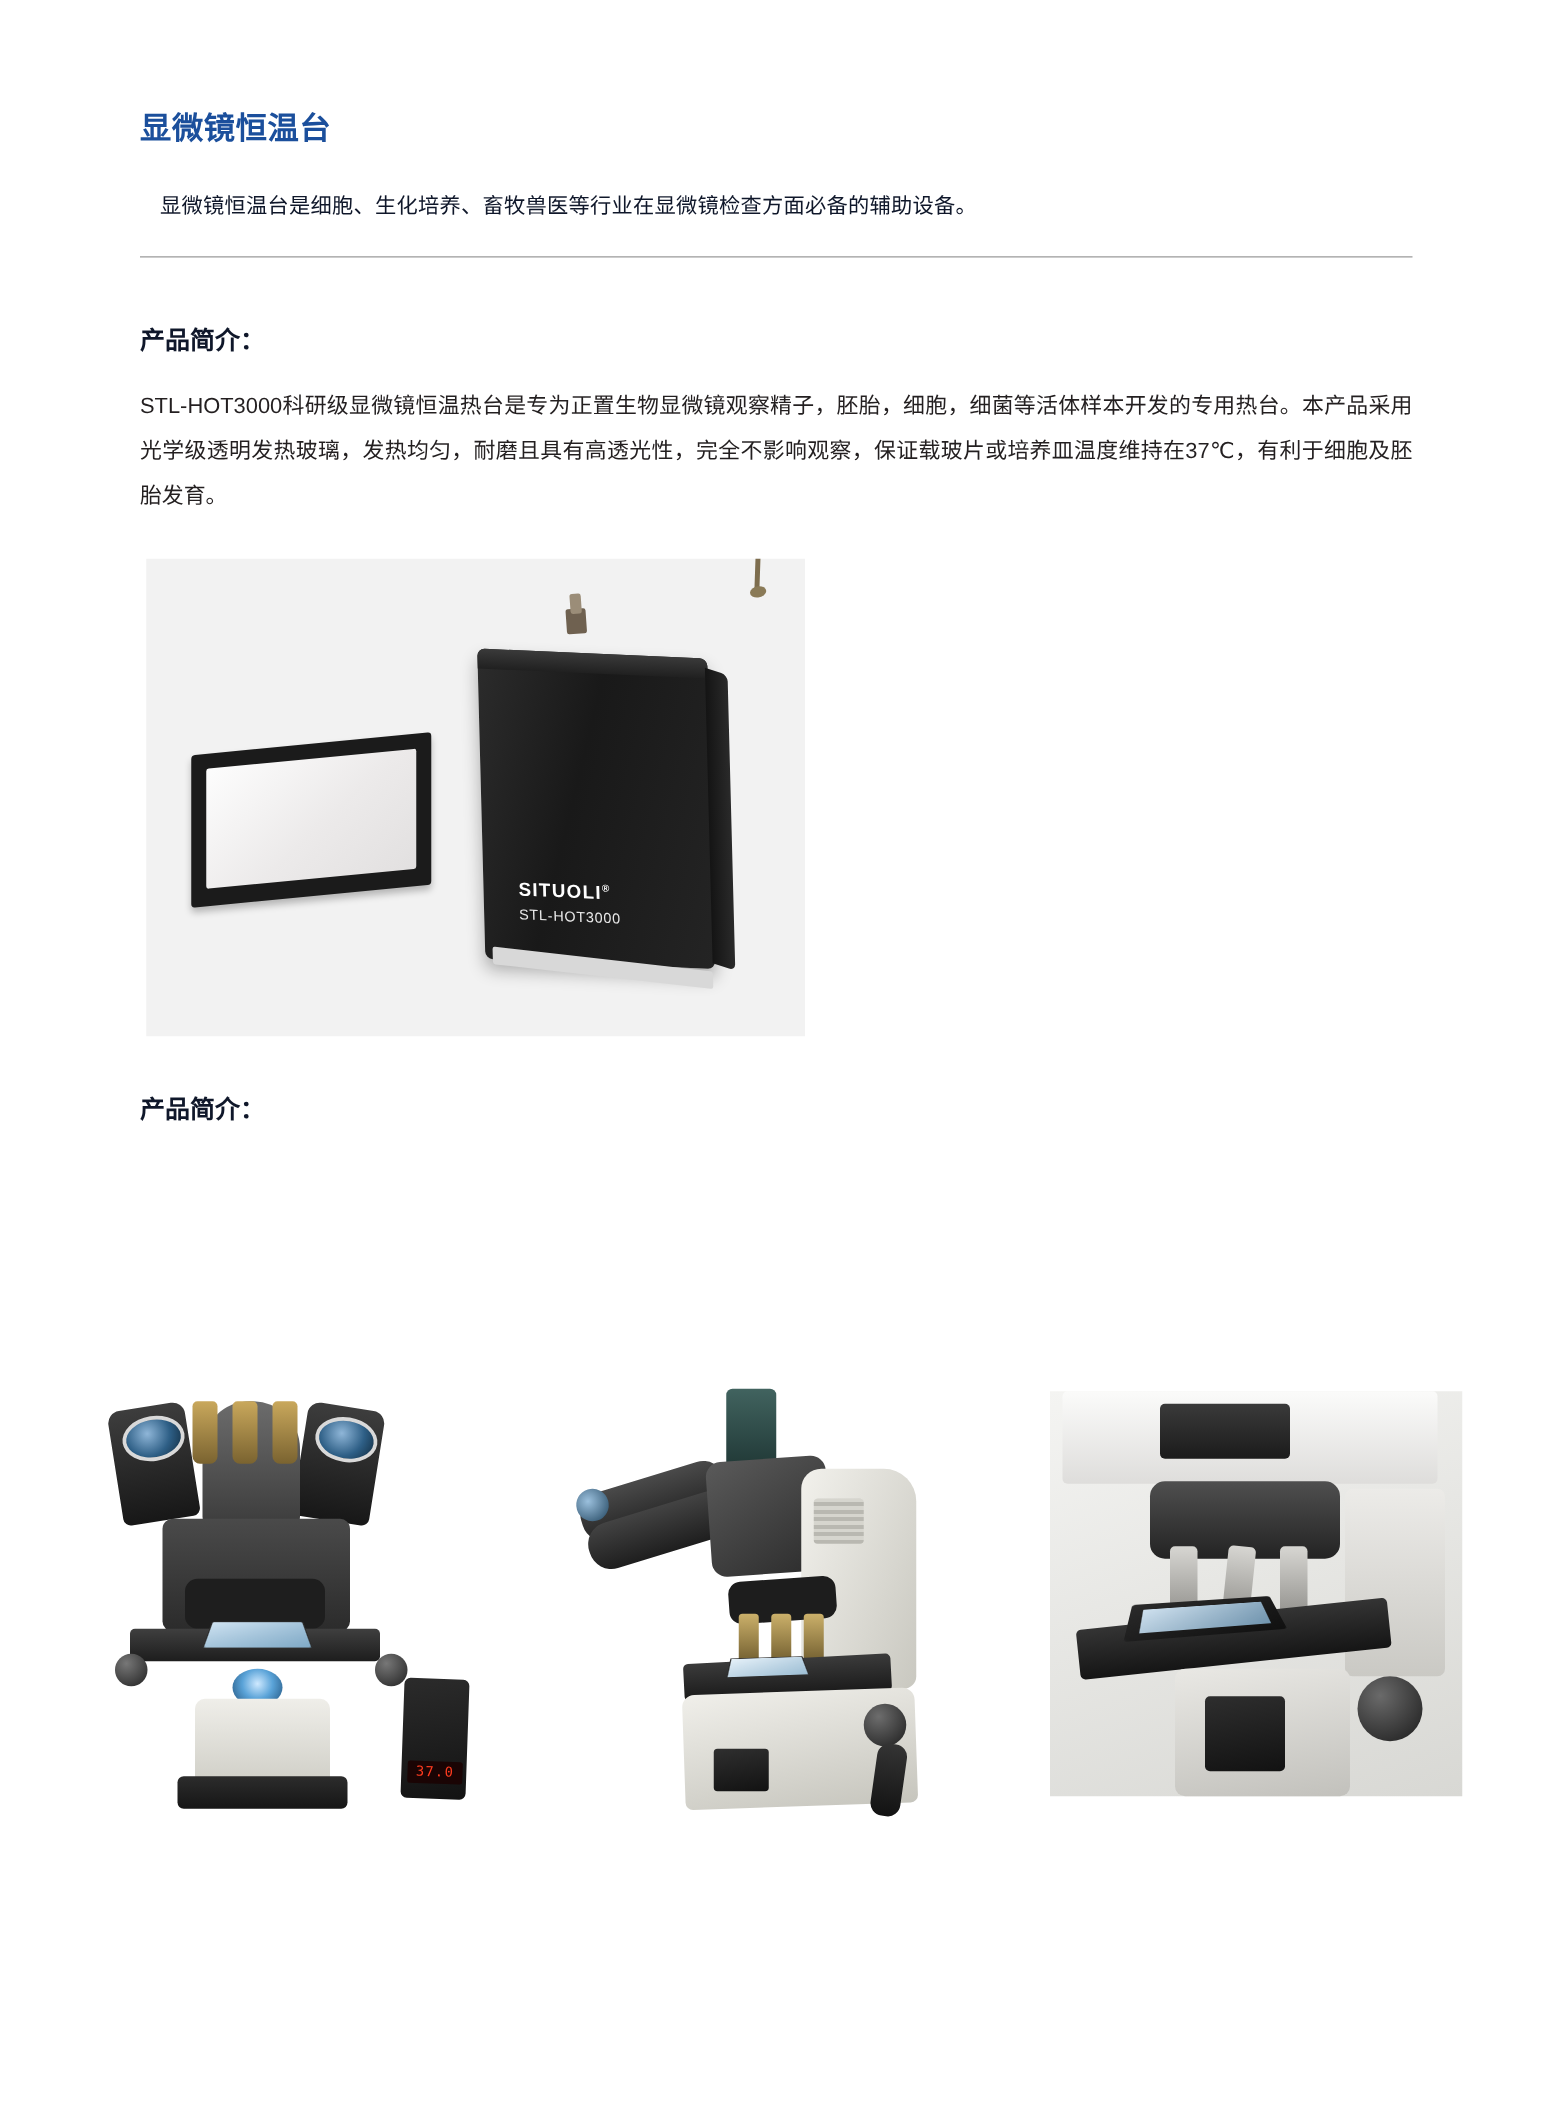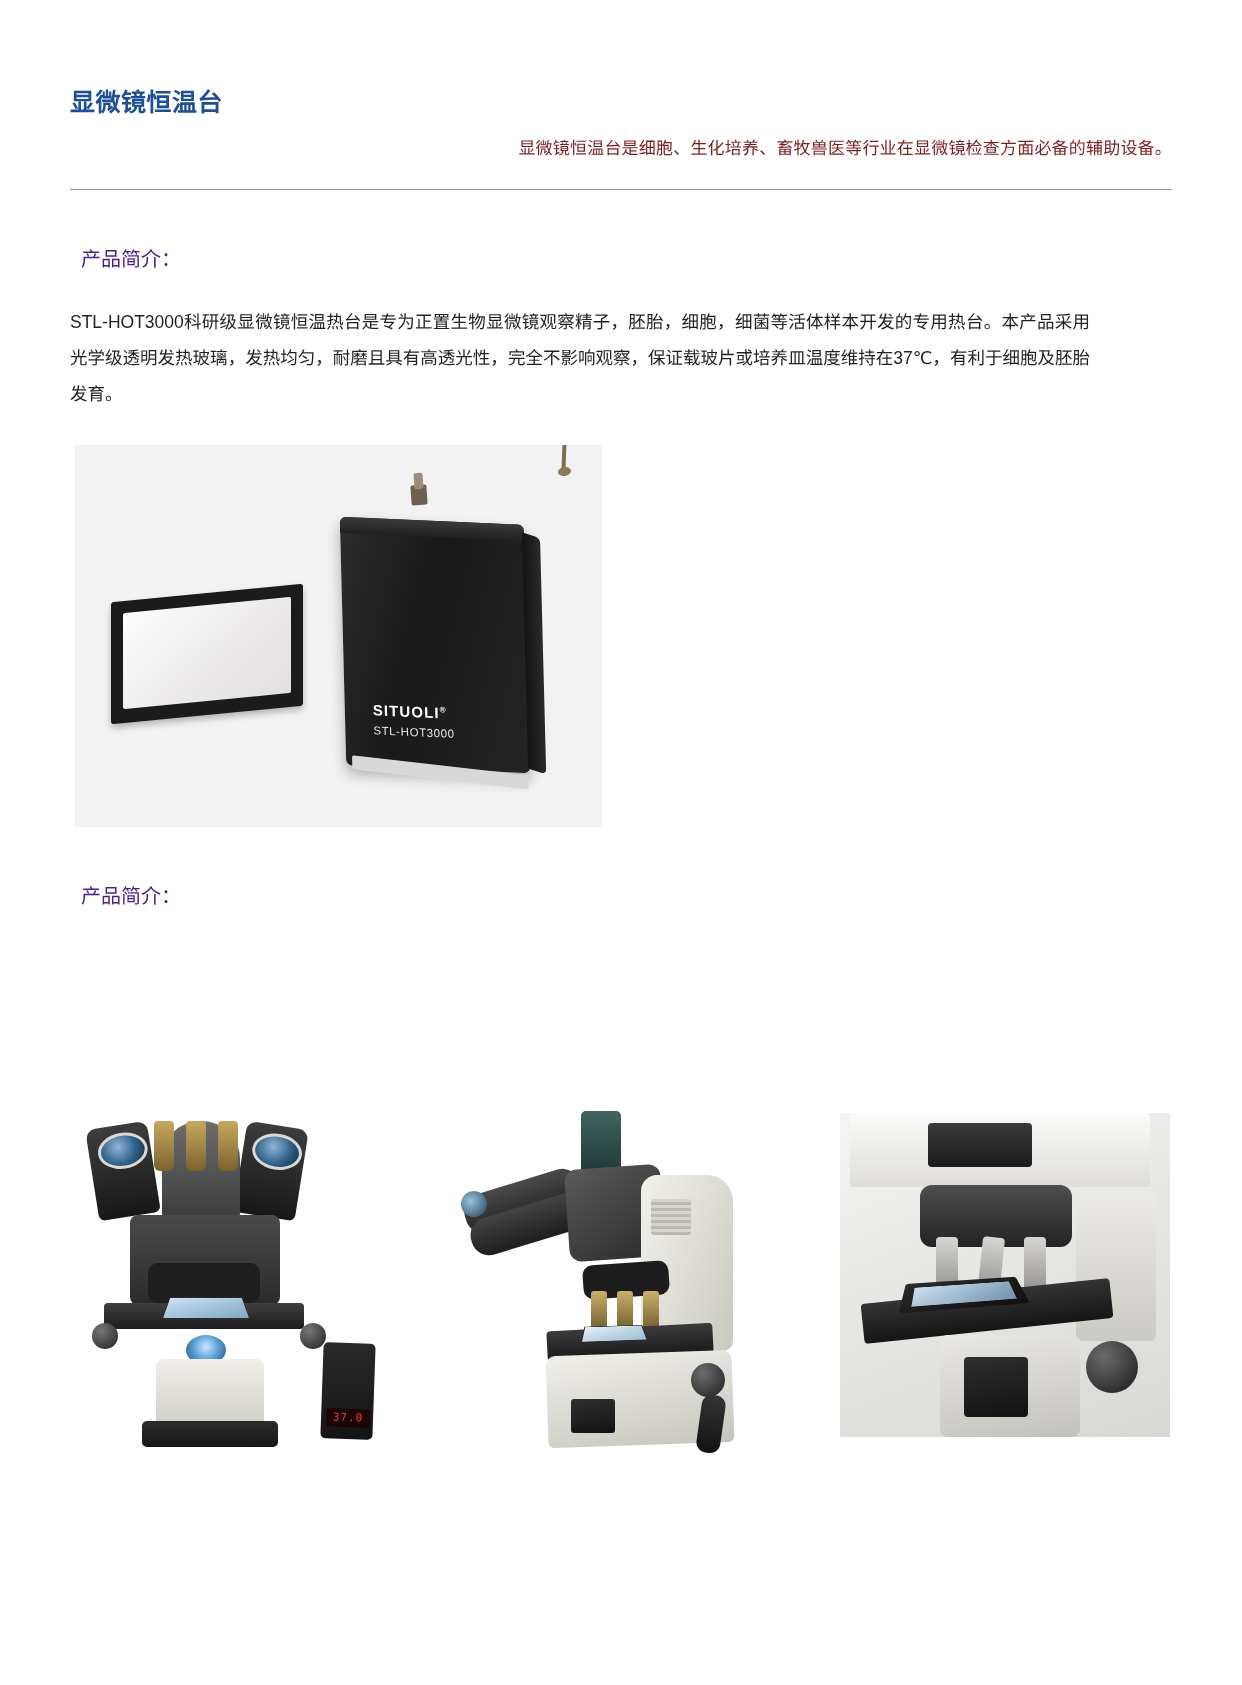--- a/index.html
+++ b/index.html
@@ -13,51 +13,50 @@
     font-family: "Liberation Sans", "DejaVu Sans", sans-serif;
     color: #231f20;
     position: relative;
     overflow: hidden;
   }
   .page {
     position: relative;
     width: 1242px;
     height: 1685px;
     box-sizing: border-box;
-    padding: 0 70px;
+    padding: 0 112px;
   }
   
   .doc-title {
     margin: 0;
     padding-top: 82px;
     font-size: 25px;
     font-weight: bold;
     color: #1b4f9c;
     letter-spacing: 0.5px;
   }
   .doc-subtitle {
-    margin: 0;
+    margin: 16px;
     padding-top: 16px;
     font-size: 17px;
-    color: #7f1d1d;
+    color: #0f172a;
     letter-spacing: 0.2px;
-    text-align: right;
   }
   .divider {
     margin-top: 30px;
     border: 0;
     border-top: 1px solid #9a9a9a;
     width: 100%;
   }
   
   .section-heading {
     font-size: 20px;
-    font-weight: normal;
-    color: #4c1d95;
-    margin: 11px;
+    font-weight: bold;
+    color: #0f172a;
+    margin: 0;
   }
   #intro-heading { padding-top: 42px; }
   #features-heading { padding-top: 42px; }
 
   .intro-body {
     margin: 0;
     padding-top: 22px;
     font-size: 17.5px;
     line-height: 2.05;
     color: #231f20;

